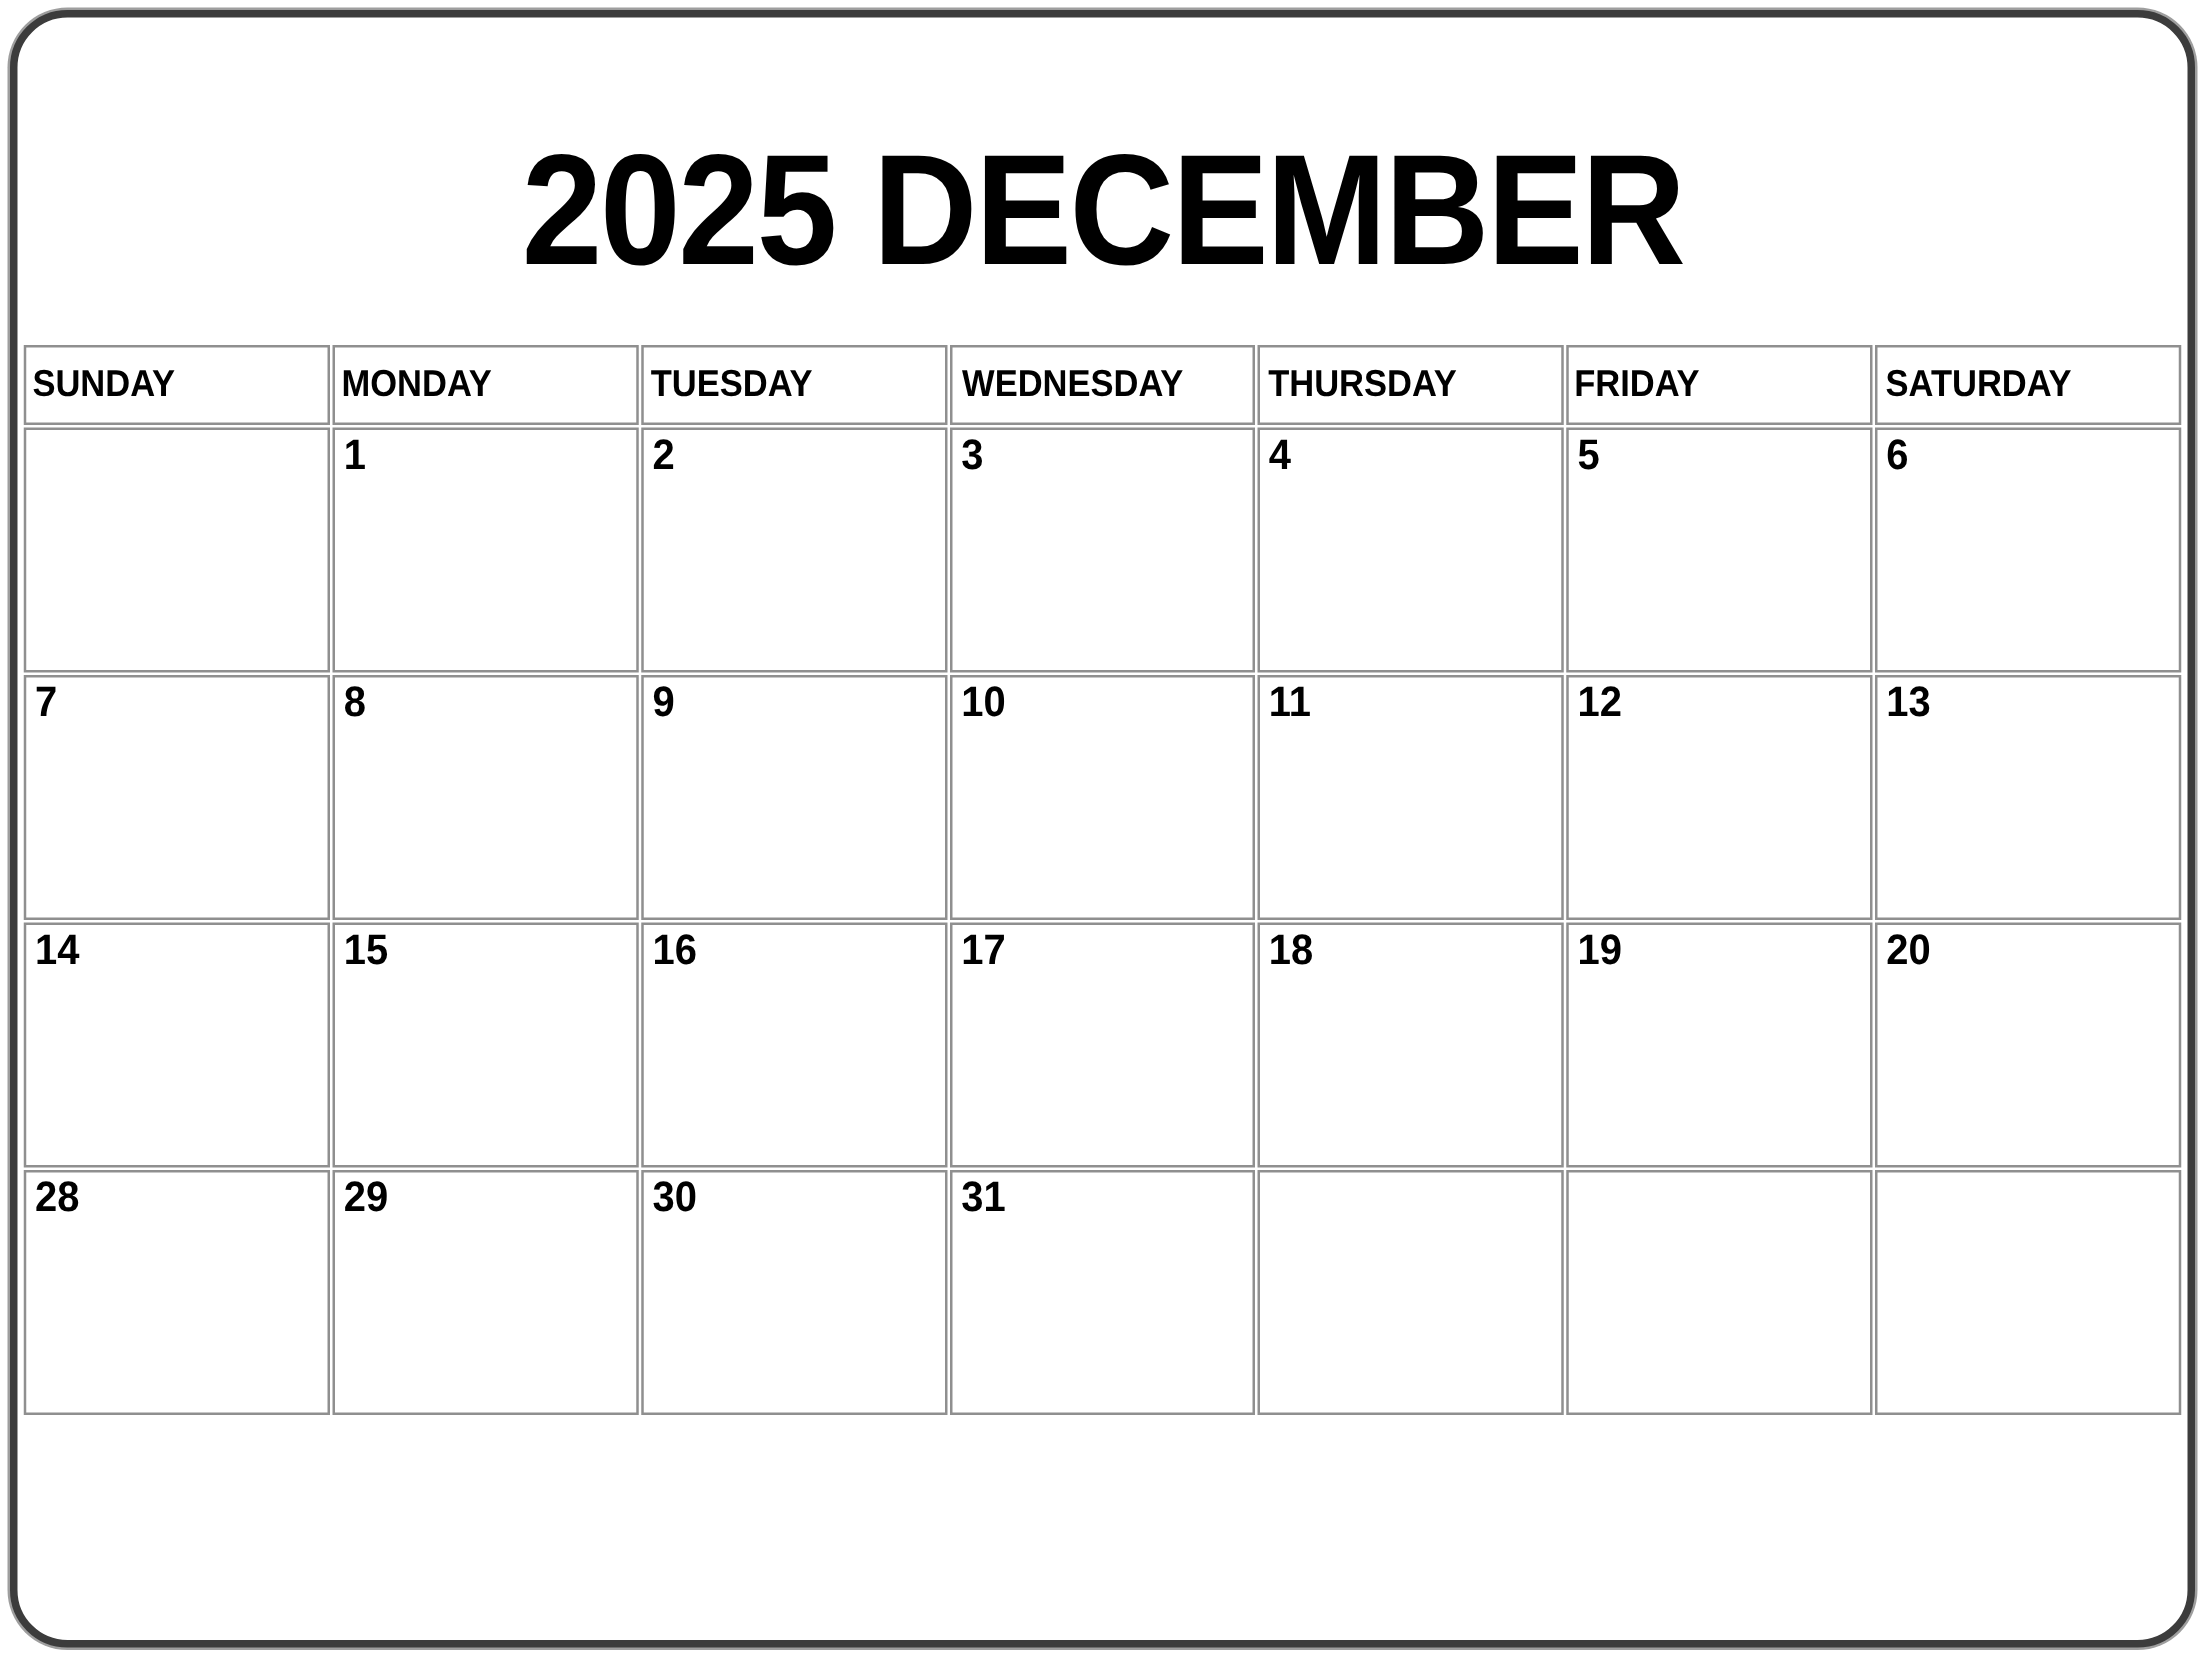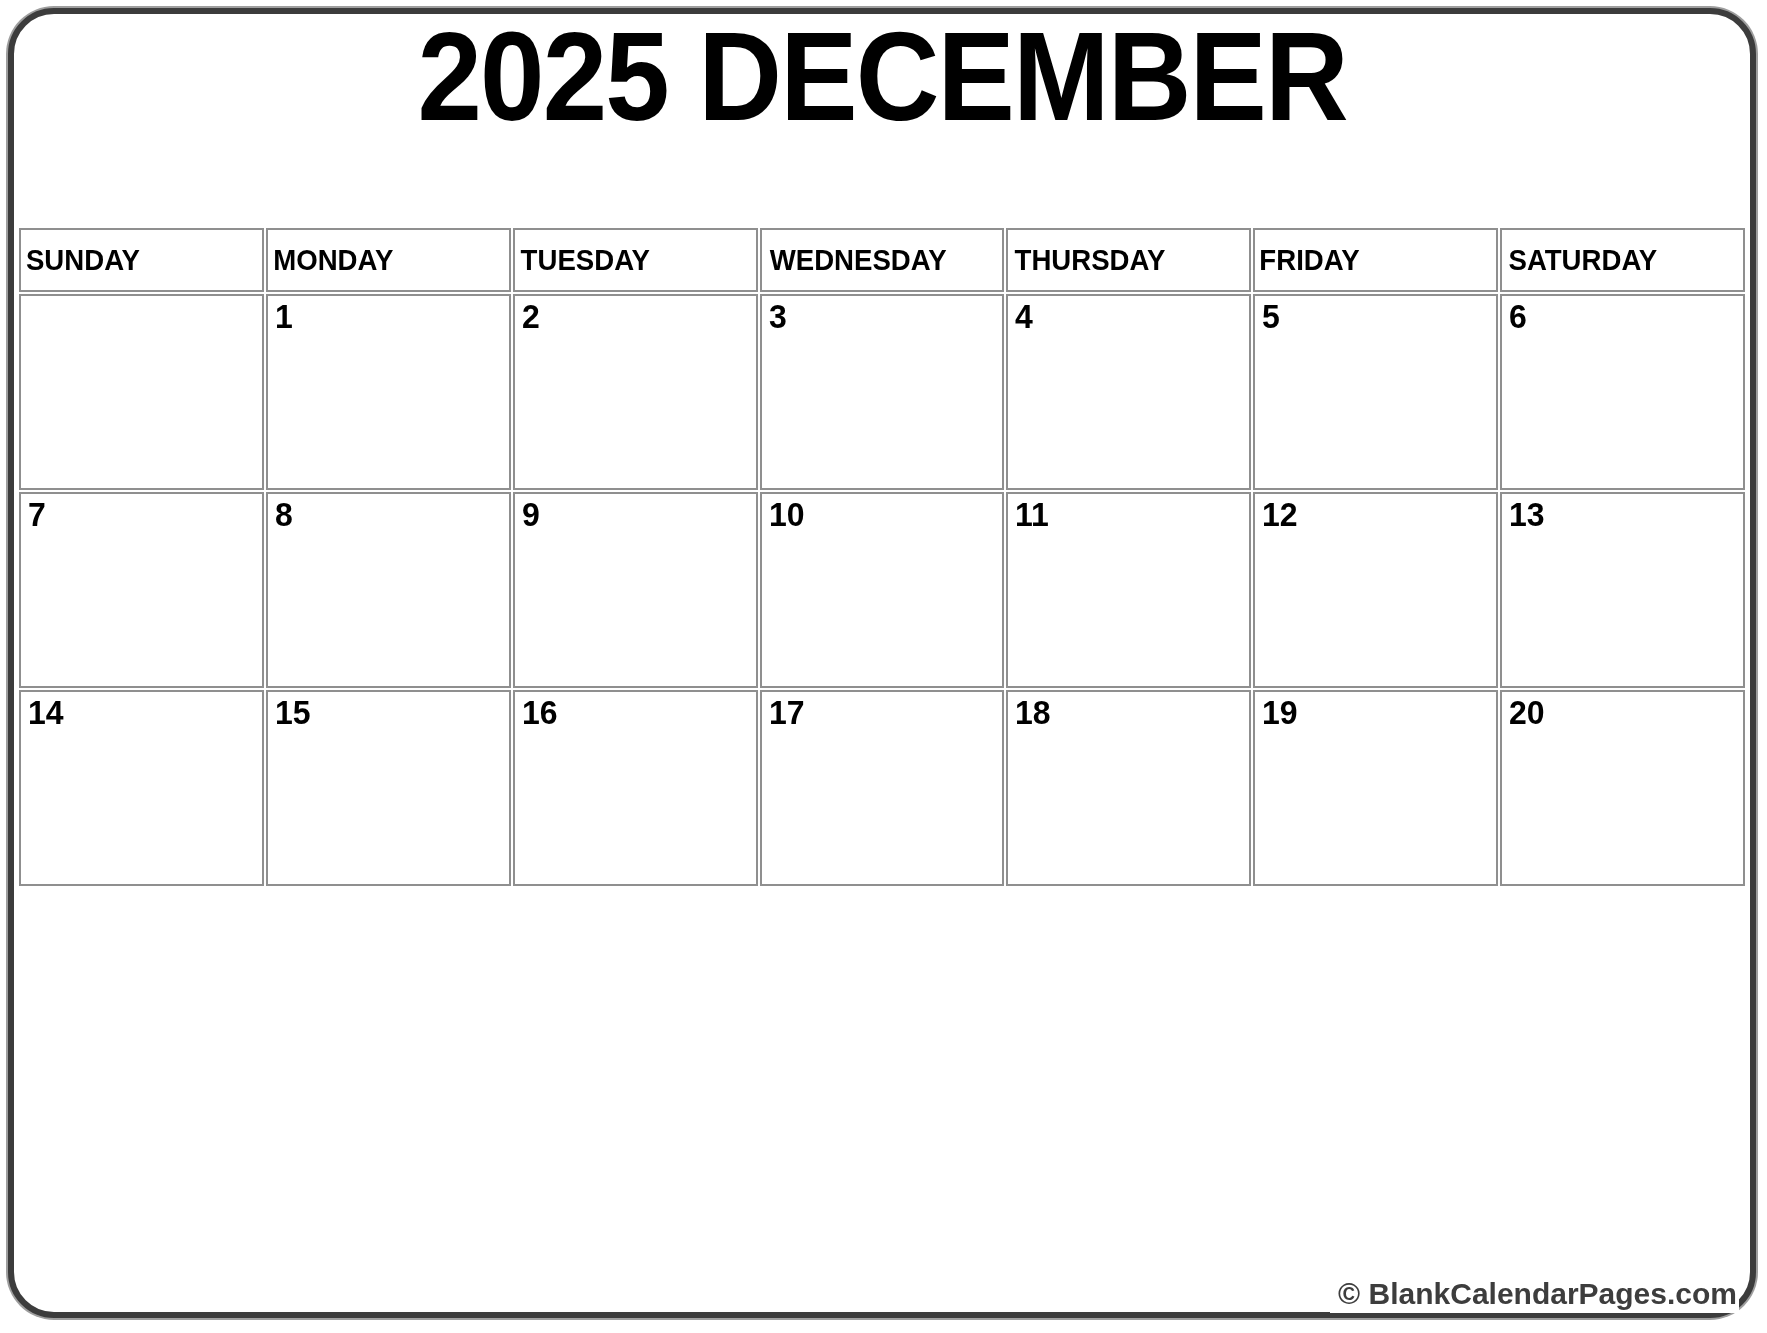--- a/index.html
+++ b/index.html
@@ -23,21 +23,23 @@
     border: 6px solid #3c3c3c;
     border-radius: 46px;
     box-shadow: 0 0 0 2px #9e9e9e;
     background: #ffffff;
     overflow: hidden;
   }
 
   .title-row {
     height: 212px;
     display: flex;
+    align-items: center;
     justify-content: center;
+    margin-top: 48px;
   }
   .title-text {
     display: inline-block;
     font-size: 126px;
     font-weight: bold;
     letter-spacing: -2px;
     white-space: nowrap;
     color: #000000;
     transform: scaleX(0.92);
     line-height: 1;
@@ -139,18 +141,26 @@
           </tr>
           <tr>
             <td><span class="day-num">14</span></td>
             <td><span class="day-num">15</span></td>
             <td><span class="day-num">16</span></td>
             <td><span class="day-num">17</span></td>
             <td><span class="day-num">18</span></td>
             <td><span class="day-num">19</span></td>
             <td><span class="day-num">20</span></td>
           </tr>
+          <tr>
+            <td><span class="day-num">28</span></td>
+            <td><span class="day-num">29</span></td>
+            <td><span class="day-num">30</span></td>
+            <td><span class="day-num">31</span></td>
+            <td><span class="day-num"></span></td>
+            <td><span class="day-num"></span></td>
+            <td><span class="day-num"></span></td>
+          </tr>
         </tbody>
     </table>
   </div>
 
-  <div class="credit">© BlankCalendarPages.com</div>
 </div>
 
 </body></html>

